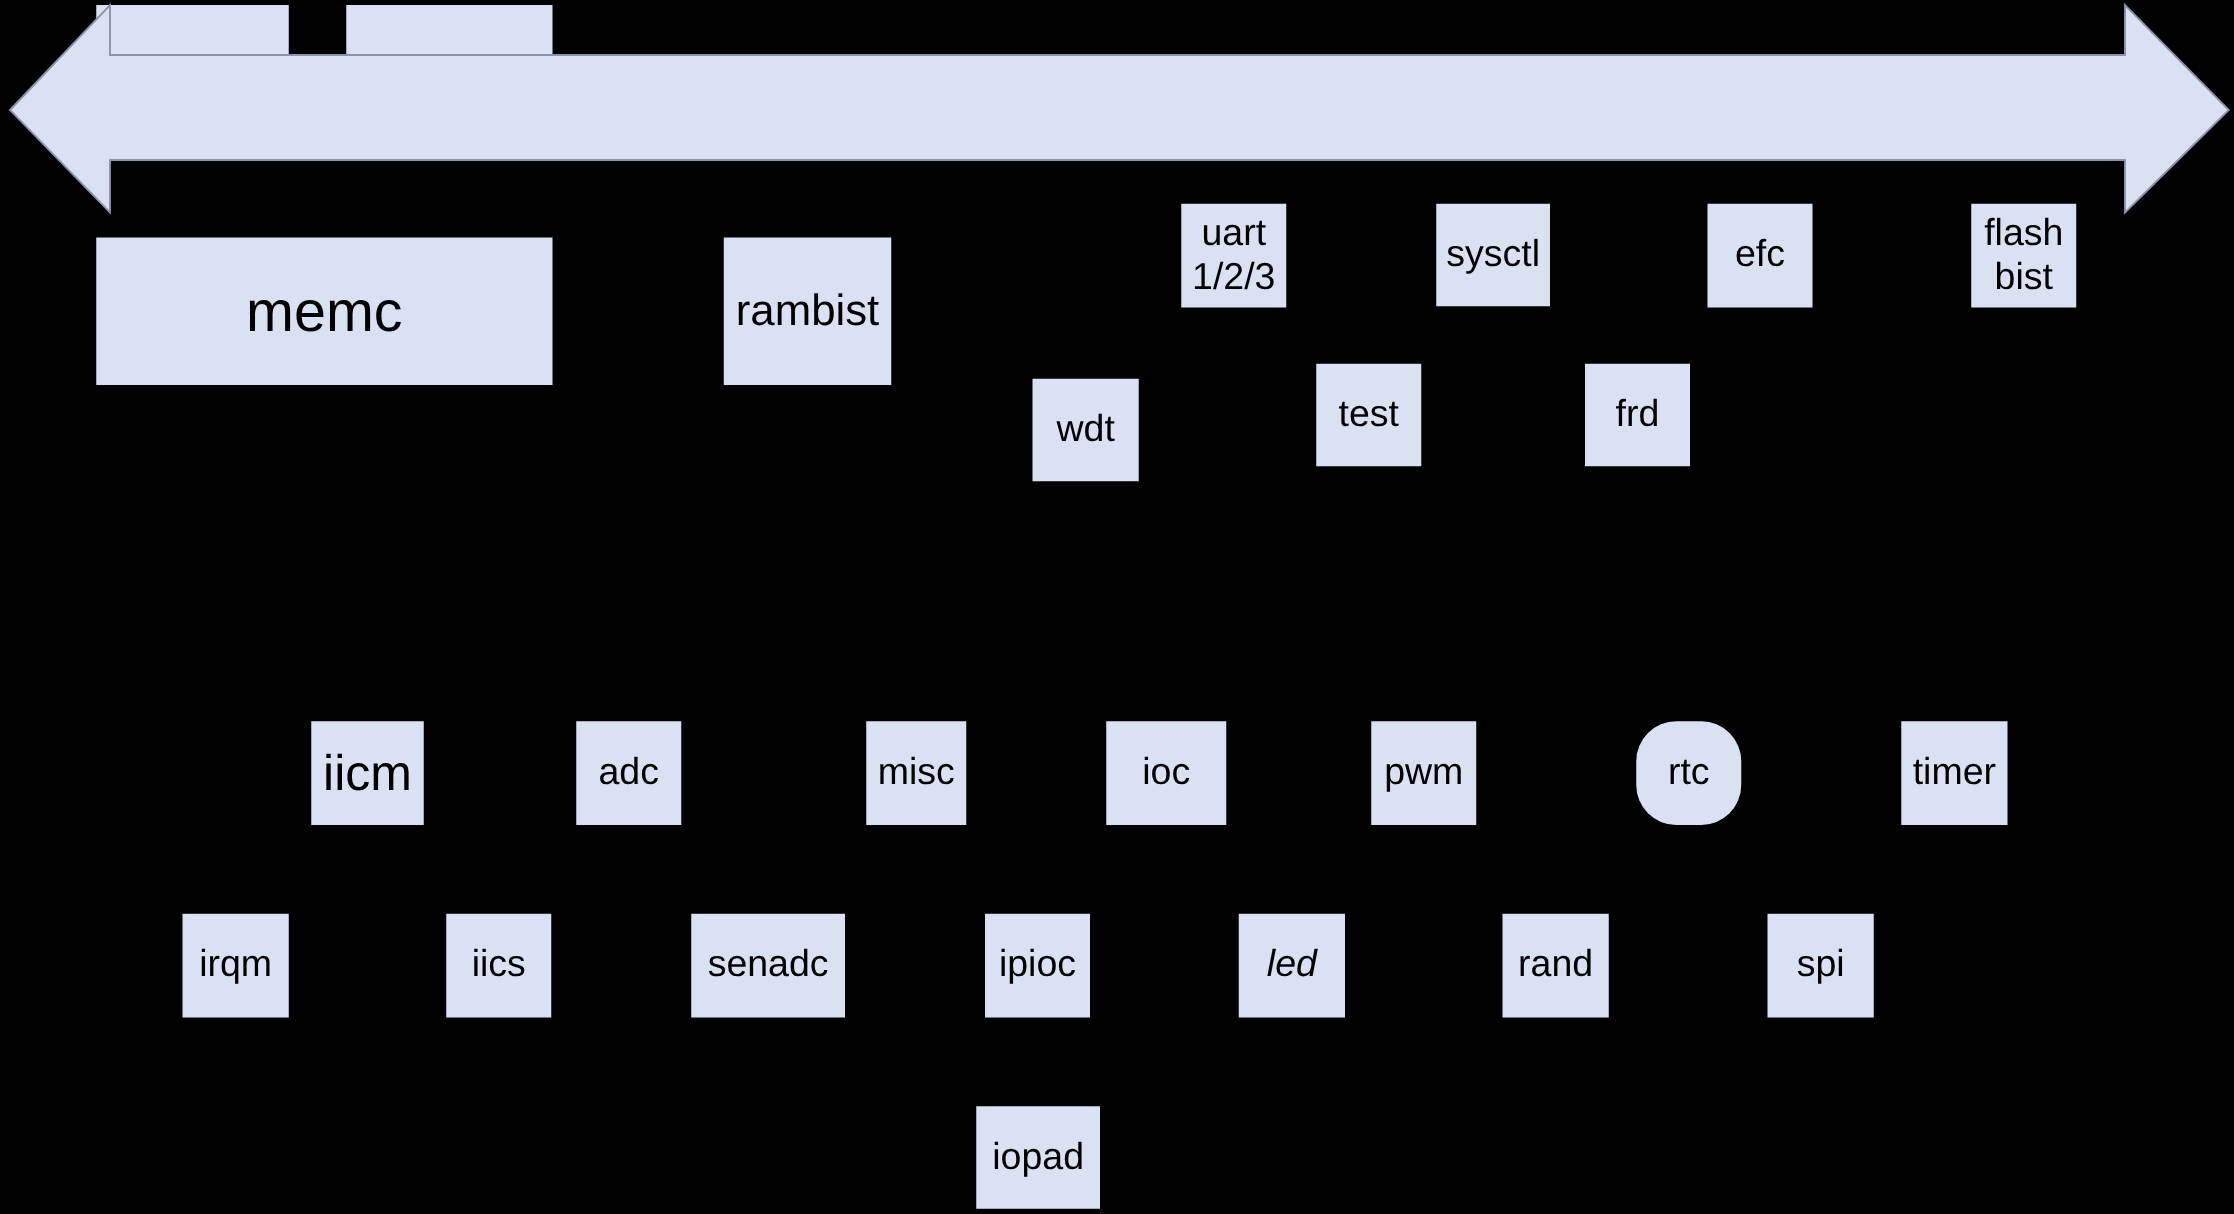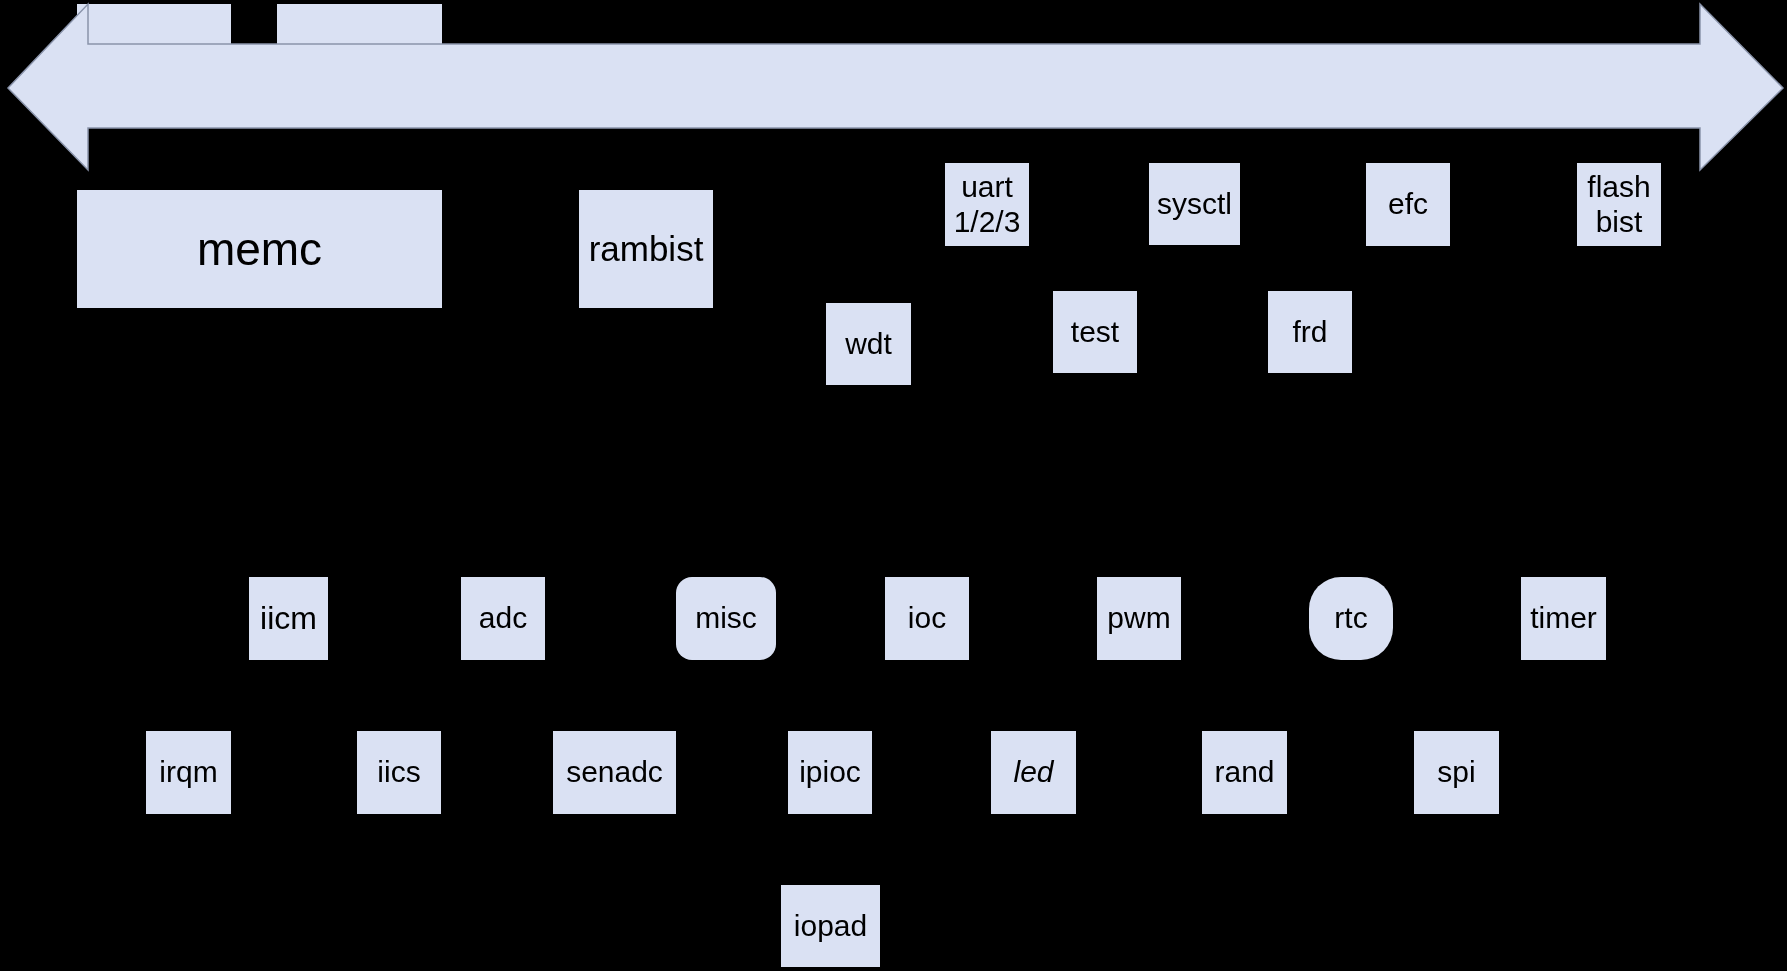--- a/index.html
+++ b/index.html
@@ -61,24 +61,24 @@
 
   <div class="block" style="left:826px; top:291px; width:85px; height:82px; font-size:30px;margin-top:12px;">wdt</div>
   <div class="block" style="left:1053px; top:291px; width:84px; height:82px; font-size:30px;">test</div>
   <div class="block" style="left:1268px; top:291px; width:84px; height:82px; font-size:30px;">frd</div>
 
   <svg class="bus-svg" width="1787" height="175" viewBox="0 0 1787 175">
     <polygon points="8,88 88,4 88,44 1700,44 1700,4 1783,88 1700,170 1700,128 88,128 88,170" fill="var(--block-fill)" stroke="var(--bus-stroke)" stroke-width="1.5"></polygon>
   </svg>
   <div class="bus-label">Internal_Bus</div>
 
-  <div class="block" style="left:249px; top:577px; width:79px; height:83px; font-size:32px;">iicm</div>
+  <div class="block" style="left:249px; top:577px; width:90px; height:83px; font-size:40px;">iicm</div>
   <div class="block" style="left:461px; top:577px; width:84px; height:83px; font-size:30px;">adc</div>
-  <div class="block" style="left:676px; top:577px; width:100px; height:83px; font-size:30px;border-radius:16px;">misc</div>
-  <div class="block" style="left:885px; top:577px; width:84px; height:83px; font-size:30px;">ioc</div>
+  <div class="block" style="left:693px; top:577px; width:80px; height:83px; font-size:30px;">misc</div>
+  <div class="block" style="left:885px; top:577px; width:96px; height:83px; font-size:30px;">ioc</div>
   <div class="block" style="left:1097px; top:577px; width:84px; height:83px; font-size:30px;">pwm</div>
   <div class="block" style="left:1309px; top:577px; width:84px; height:83px; font-size:30px;border-radius:32px;">rtc</div>
   <div class="block" style="left:1521px; top:577px; width:85px; height:83px; font-size:30px;">timer</div>
 
   <div class="block" style="left:146px; top:731px; width:85px; height:83px; font-size:30px;">irqm</div>
   <div class="block" style="left:357px; top:731px; width:84px; height:83px; font-size:30px;">iics</div>
   <div class="block" style="left:553px; top:731px; width:123px; height:83px; font-size:30px;">senadc</div>
   <div class="block" style="left:788px; top:731px; width:84px; height:83px; font-size:30px;">ipioc</div>
   <div class="block" style="left:991px; top:731px; width:85px; height:83px; font-size:30px;font-style:italic;">led</div>
   <div class="block" style="left:1202px; top:731px; width:85px; height:83px; font-size:30px;">rand</div>

